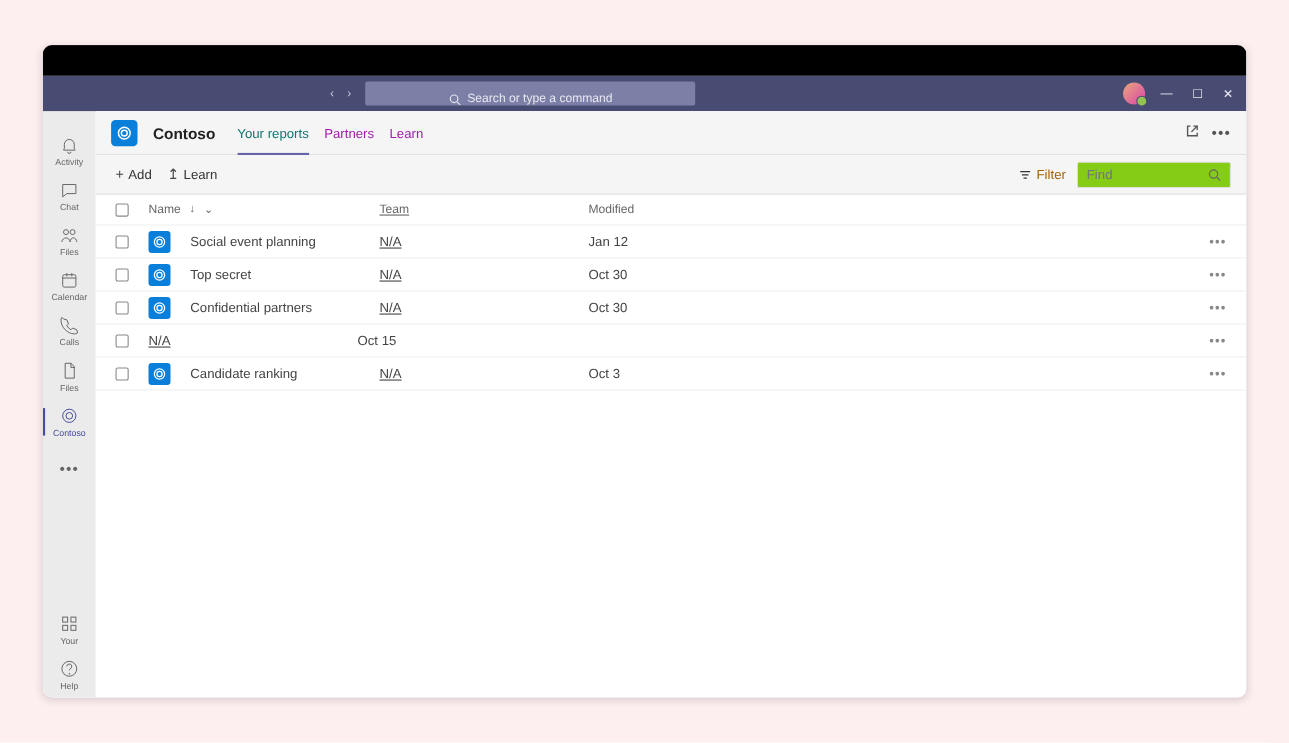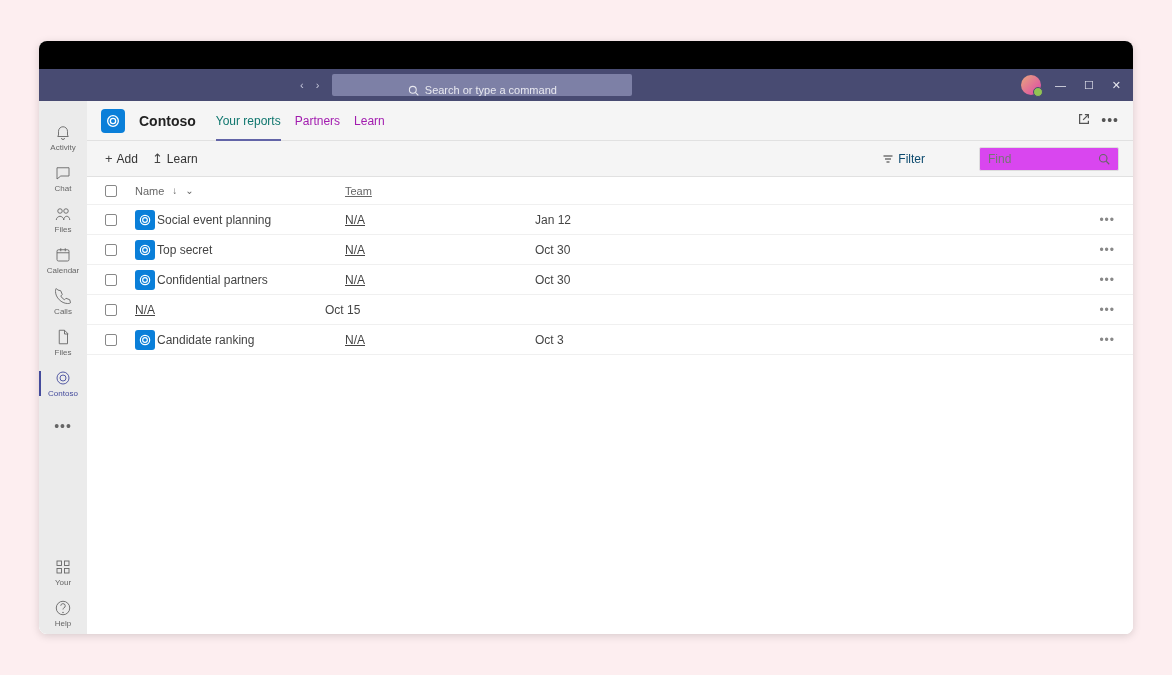--- a/index.html
+++ b/index.html
@@ -31,28 +31,28 @@
   .apptitle { font-weight: 700; font-size: 14px; color: #222; margin-right: 6px; }
   .tab { font-size: 12px; color: #a21caf; padding: 12px 0; cursor: pointer; position: relative; }
   .tab.active { color: #0f766e; }
   .tab.active::after { content: ""; position: absolute; left: 0; right: 0; bottom: -1px; height: 2px; background: #6264a7; }
   .tabbar-right { position: absolute; right: 14px; display: flex; gap: 10px; color: #555; }
   .tabbar-right span { cursor: pointer; font-size: 14px; }
   .toolbar { height: 36px; display: flex; align-items: center; padding: 0 18px; gap: 14px; background: #f5f5f5; border-bottom: 1px solid #e1e1e1; font-size: 12px; color: #333; position: relative; }
   .tbtn { display: flex; align-items: center; gap: 4px; cursor: pointer; }
   .tbtn .ticon { font-size: 13px; color: #444; }
   .toolbar-right { position: absolute; right: 14px; display: flex; align-items: center; gap: 10px; }
-  .filter-btn { display: flex; align-items: center; gap: 4px; color: #0c4a6e; font-size: 12px; cursor: pointer; }
-  .findbox { display: flex; align-items: center; background: #d946ef; border: 1px solid #ddd; border-radius: 2px; height: 24px; width: 140px; padding: 0 8px; font-size: 12px; color: #999; justify-content: space-between; margin-left: 44px; }
+  .filter-btn { display: flex; align-items: center; gap: 4px; color: #a16207; font-size: 12px; cursor: pointer; }
+  .findbox { display: flex; align-items: center; background: #84cc16; border: 1px solid #ddd; border-radius: 2px; height: 24px; width: 140px; padding: 0 8px; font-size: 12px; color: #999; justify-content: space-between; }
   .findbox input { border: none; outline: none; font-size: 12px; width: 100px; background: transparent; }
   .table { flex: 1; overflow: auto; }
   .thead, .trow { display: flex; align-items: center; padding: 0 18px; height: 30px; border-bottom: 1px solid #f0f0f0; font-size: 12px; color: #444; }
   .thead { height: 28px; color: #666; font-size: 11px; }
   .col-check { width: 30px; display: flex; align-items: center; }
-  .col-name { width: 210px; display: flex; align-items: center; gap: 2px; }
+  .col-name { width: 210px; display: flex; align-items: center; gap: 18px; }
   .col-team { width: 190px; text-decoration: underline; }
   .col-mod { flex: 1; }
   .col-actions { width: 40px; text-align: right; color: #888; cursor: pointer; letter-spacing: 1px; }
   .chk { width: 12px; height: 12px; border: 1px solid #888; border-radius: 2px; background: #fff; cursor: pointer; }
   .rowicon { width: 20px; height: 20px; border-radius: 3px; background: #0a7fd9; display: flex; align-items: center; justify-content: center; flex-shrink: 0; }
   .rowicon svg { width: 14px; height: 14px; }
   .sorticon { color: #666; font-size: 10px; }
   .thead .col-name { gap: 8px; }
 </style>
 </head>
@@ -232,20 +232,21 @@
           <div class="thead">
             <div class="col-check">
                 <div class="chk"></div>
               </div>
             <div class="col-name">
               <span>Name</span>
               <span class="sorticon">↓</span>
               <span class="sorticon">⌄</span>
             </div>
             <div class="col-team"><span>Team</span></div>
+            <div class="col-mod"><span>Modified</span></div>
             <div class="col-actions"></div>
           </div>
           <div id="tbody">
               <div class="trow">
                 <div class="col-check">
                   <div class="chk"></div>
                 </div>
                 <div class="col-name">
                   <div class="rowicon">
                     <svg viewBox="0 0 24 24" fill="none" stroke="#fff" stroke-width="2">

